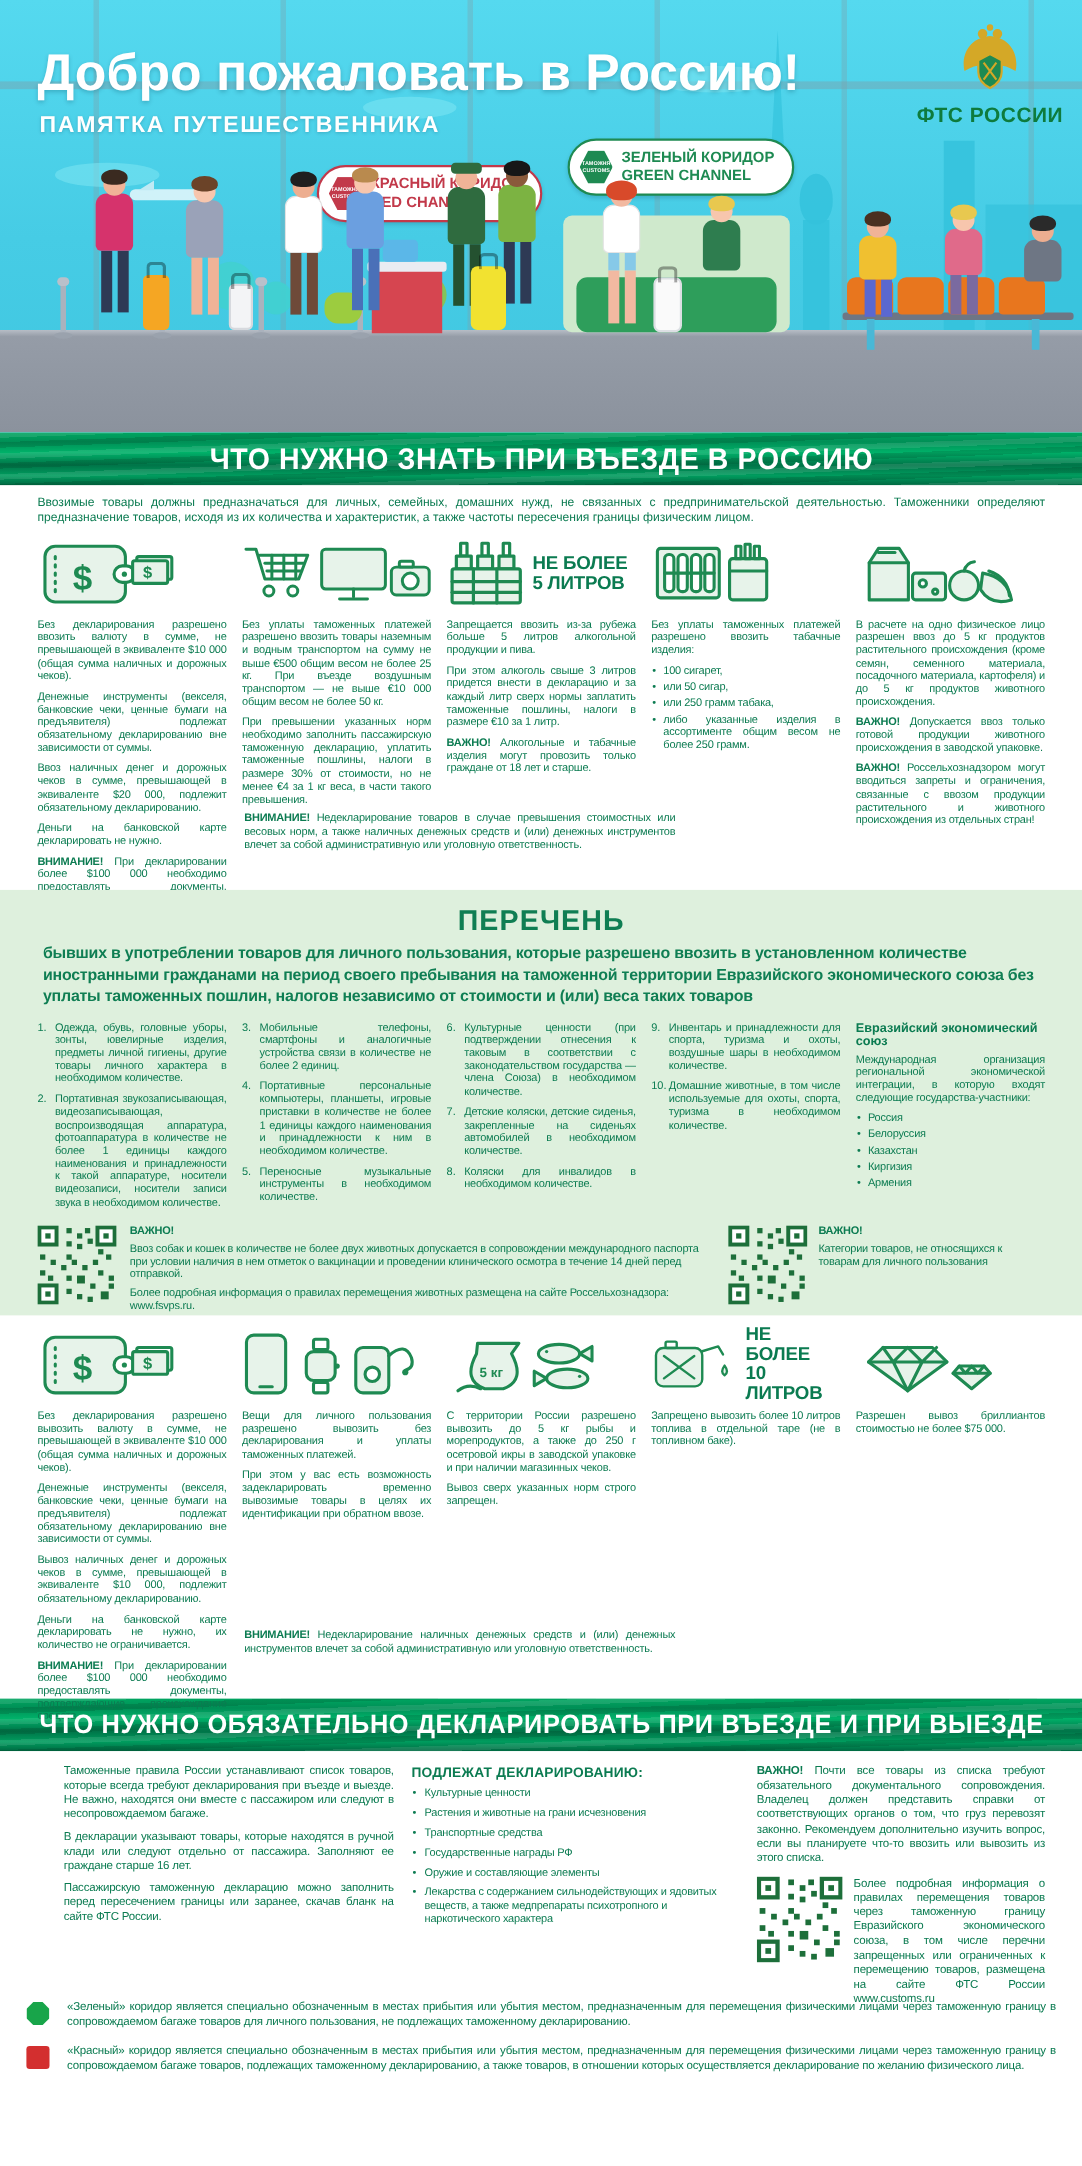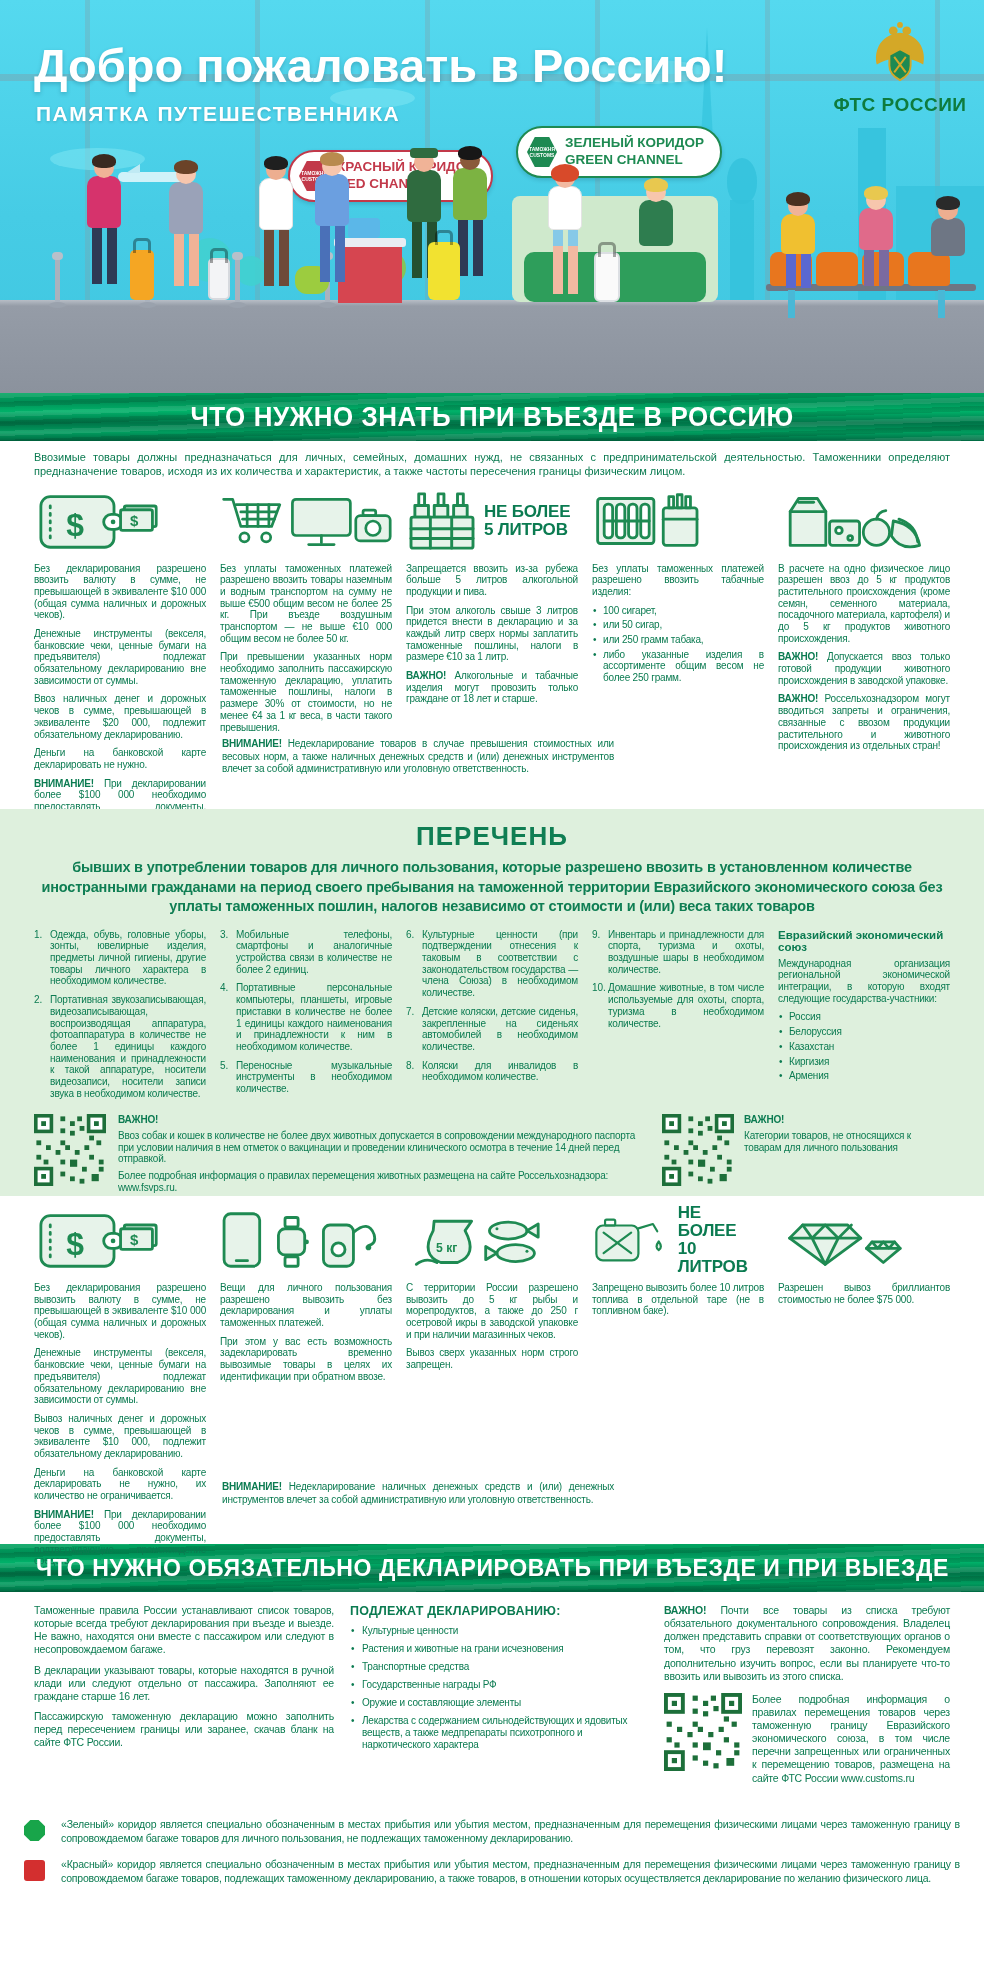--- a/index.html
+++ b/index.html
@@ -72,33 +72,33 @@
   .p { font-size:10px; line-height:1.17; text-align:justify; color:#0b7b51; margin-bottom:7px; letter-spacing:-.2px; }
   .b { font-weight:bold; }
   .limit-head { font-size:17px; font-weight:bold; color:#0b7b51; line-height:1.05; letter-spacing:-.2px; }
   .bullets { list-style:none; margin:2px 0 7px; }
   .bullets li { position:relative; padding-left:11px; font-size:10px; line-height:1.17; text-align:justify; color:#0b7b51; margin-bottom:3px; letter-spacing:-.2px; }
   .bullets li:before { content:"•"; position:absolute; left:1px; color:#0b7b51; }
   .wide-warn { position:absolute; left:222px; width:392px; font-size:10px; line-height:1.25; text-align:justify; color:#0b7b51; letter-spacing:-.2px; }
   
   .sec-list { height:387px; background:#def0dd; }
   .list-title { padding-top:12px; text-align:center; font-size:26px; font-weight:bold; color:#0f7e53; letter-spacing:1px; }
-  .list-sub { margin:6px auto 12px; max-width:906px; text-align:center; font-size:14.5px; font-weight:bold; color:#0f7e53; line-height:1.35; letter-spacing:-.2px; }
+  .list-sub { margin:6px auto 12px; max-width:906px; text-align:left; font-size:14.5px; font-weight:bold; color:#0f7e53; line-height:1.35; letter-spacing:-.2px; }
   .li { display:flex; margin-bottom:7px; }
   .li .num { flex:0 0 16px; font-size:10px; line-height:1.17; color:#0b7b51; font-weight:normal; }
   .li .t { font-size:10px; line-height:1.17; text-align:justify; color:#0b7b51; letter-spacing:-.2px; }
   .eaeu-title { font-size:11.5px; font-weight:bold; color:#0b7b51; margin-bottom:5px; }
   .qr-row { display:flex; padding:0 34px; margin-top:8px; gap:14px; }
   .qr { width:72px; height:72px; flex:0 0 72px; }
   .qr-left { display:flex; gap:12px; flex:1; }
   .qr-right { display:flex; gap:10px; width:288px; flex:0 0 288px; }
   .qr-texts .p { text-align:left; }
   
   .sec-declare { height:212px; }
-  .grid3 { display:grid; grid-template-columns:300px 298px 1fr; column-gap:16px; padding:12px 34px 0; }
+  .grid3 { display:grid; grid-template-columns:300px 298px 1fr; column-gap:16px; padding:12px 34px 0;margin-left:24px; }
   .dec-title { font-size:12.5px; font-weight:bold; color:#0b7b51; margin-bottom:7px; letter-spacing:.2px; }
   .dec-list { list-style:none; }
   .dec-list li { position:relative; padding-left:12px; font-size:10px; line-height:1.2; color:#0b7b51; margin-bottom:6px; letter-spacing:-.2px; }
   .dec-list li:before { content:"•"; position:absolute; left:1px; color:#0b7b51; }
   .dec-qr { display:flex; gap:10px; margin-top:10px; }
   .dec-qr .qr { width:78px; height:78px; flex:0 0 78px; }
   
   .footer { padding:14px 24px 0; }
   .foot-row { display:flex; gap:16px; margin-bottom:13px; }
   .oct { width:21px; height:21px; flex:0 0 21px; margin-top:2px; background:#18a54a;

